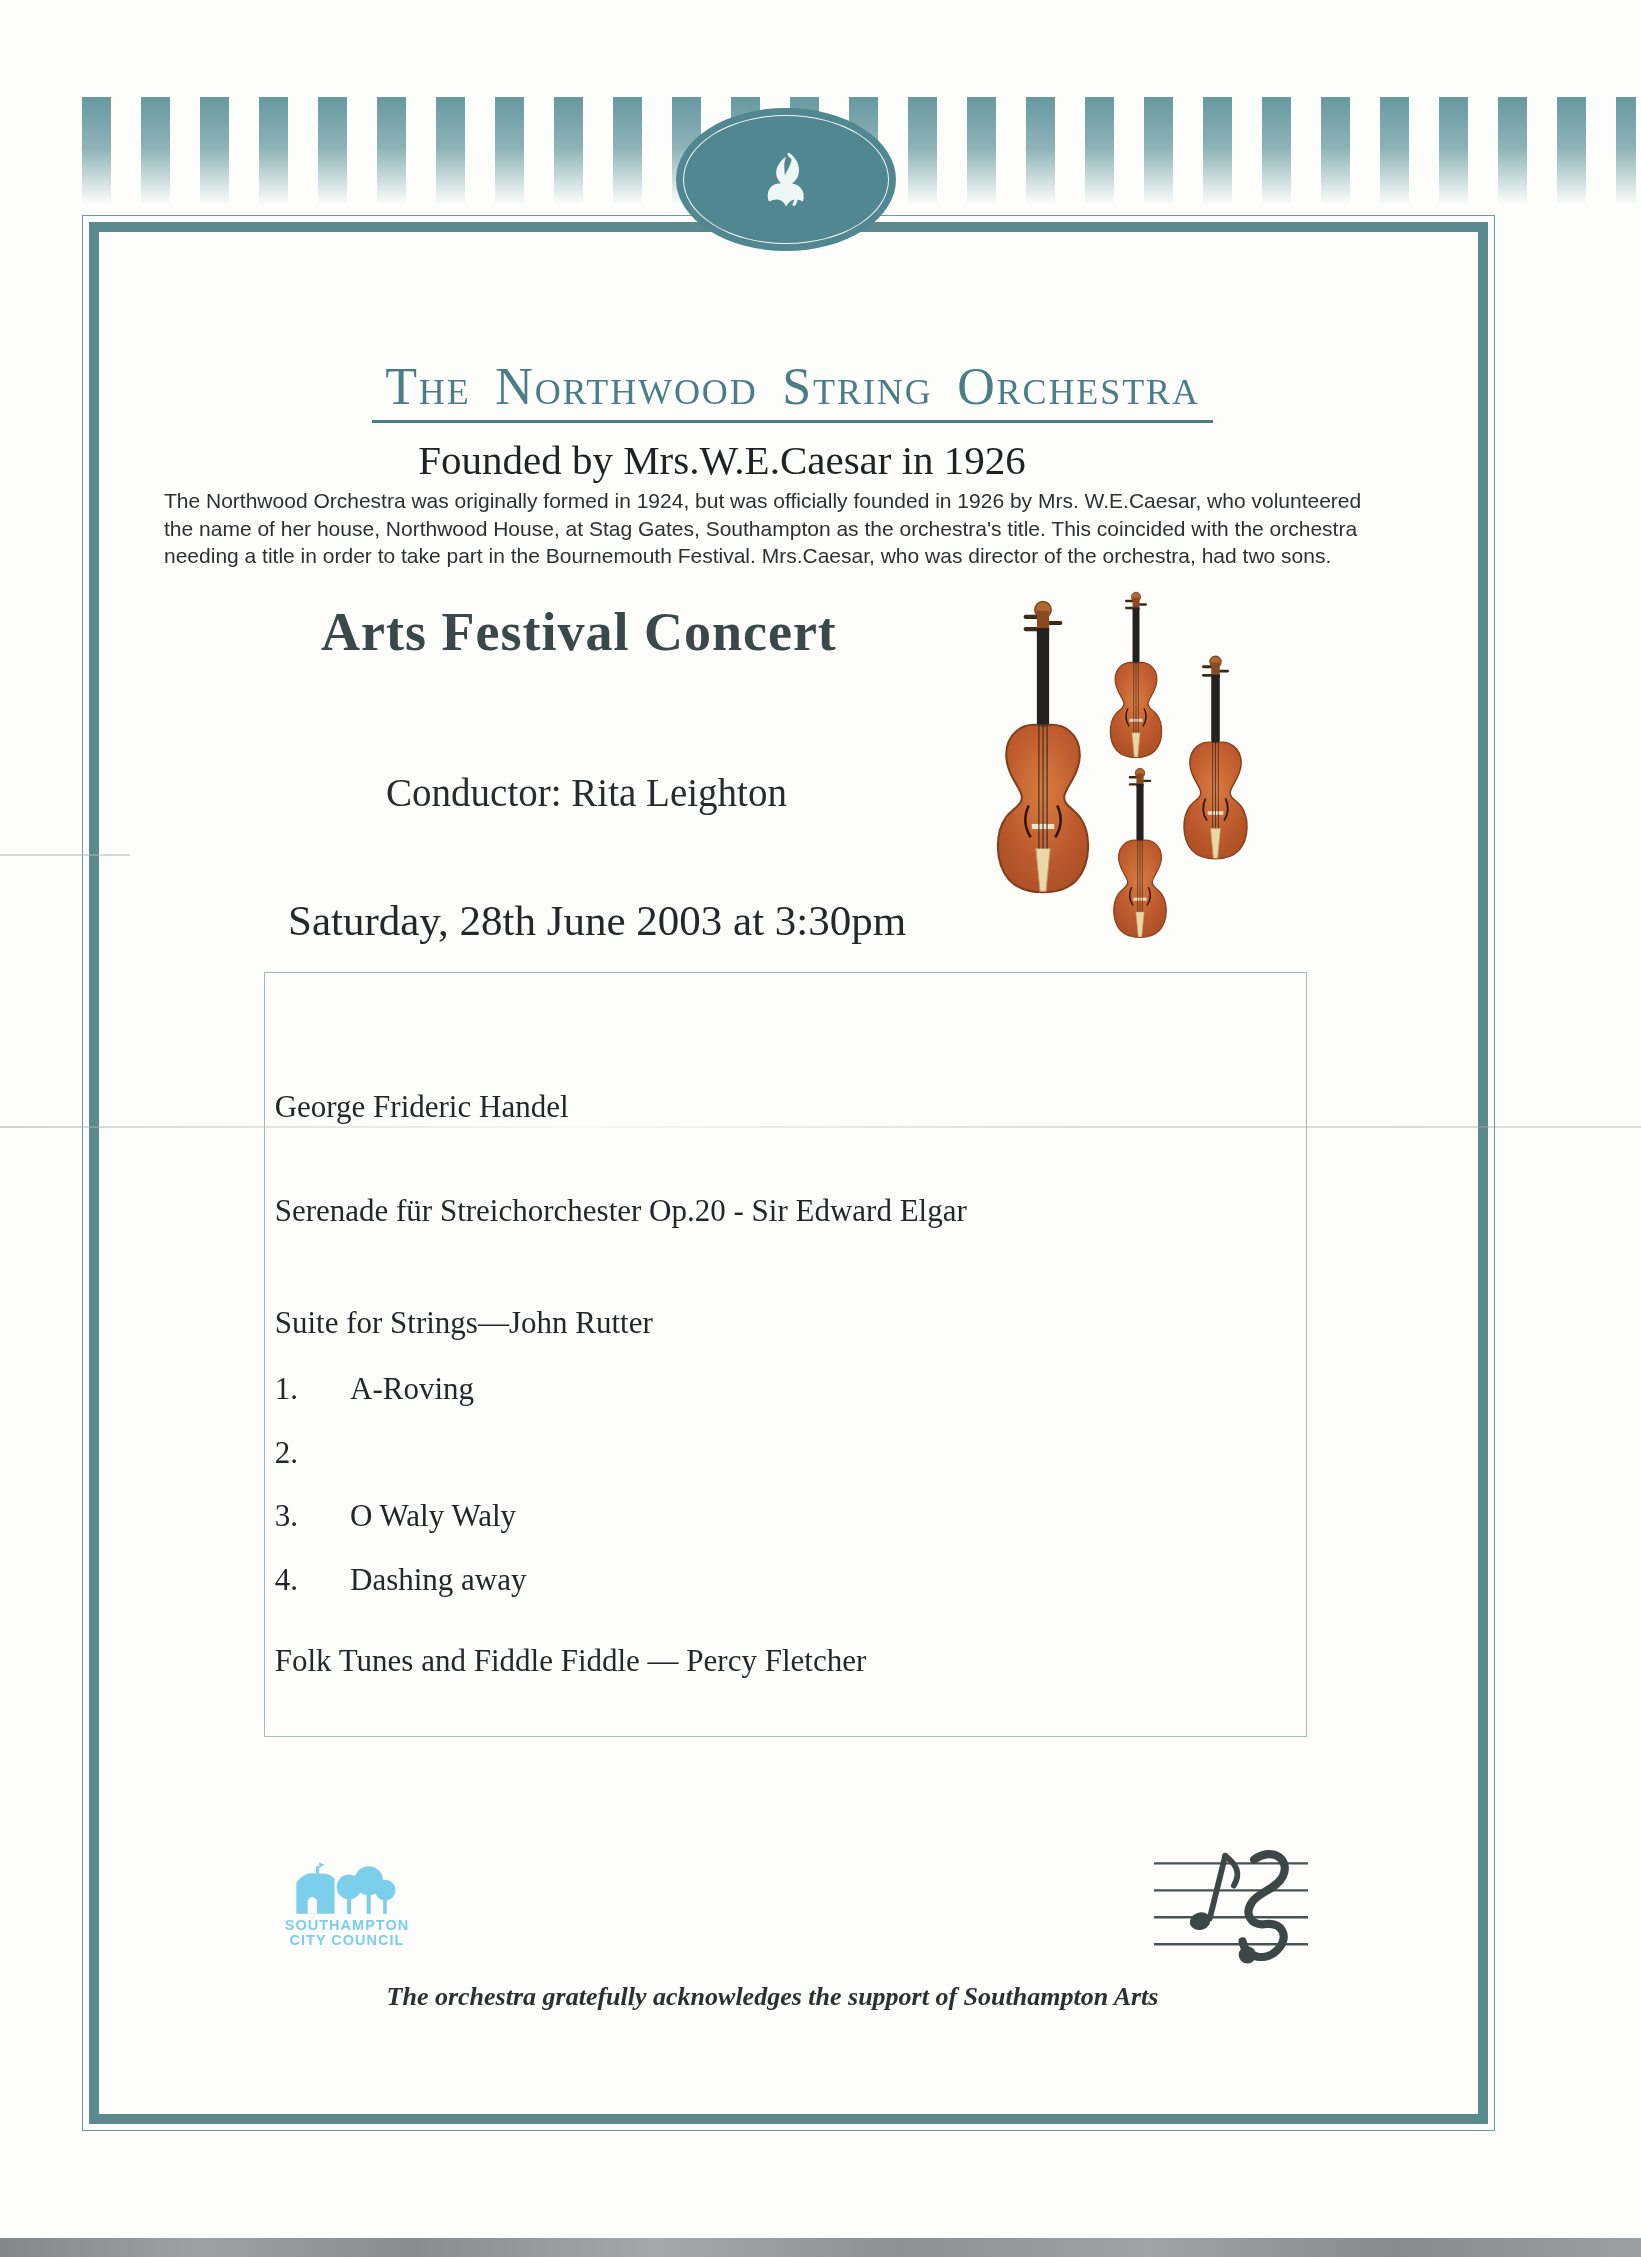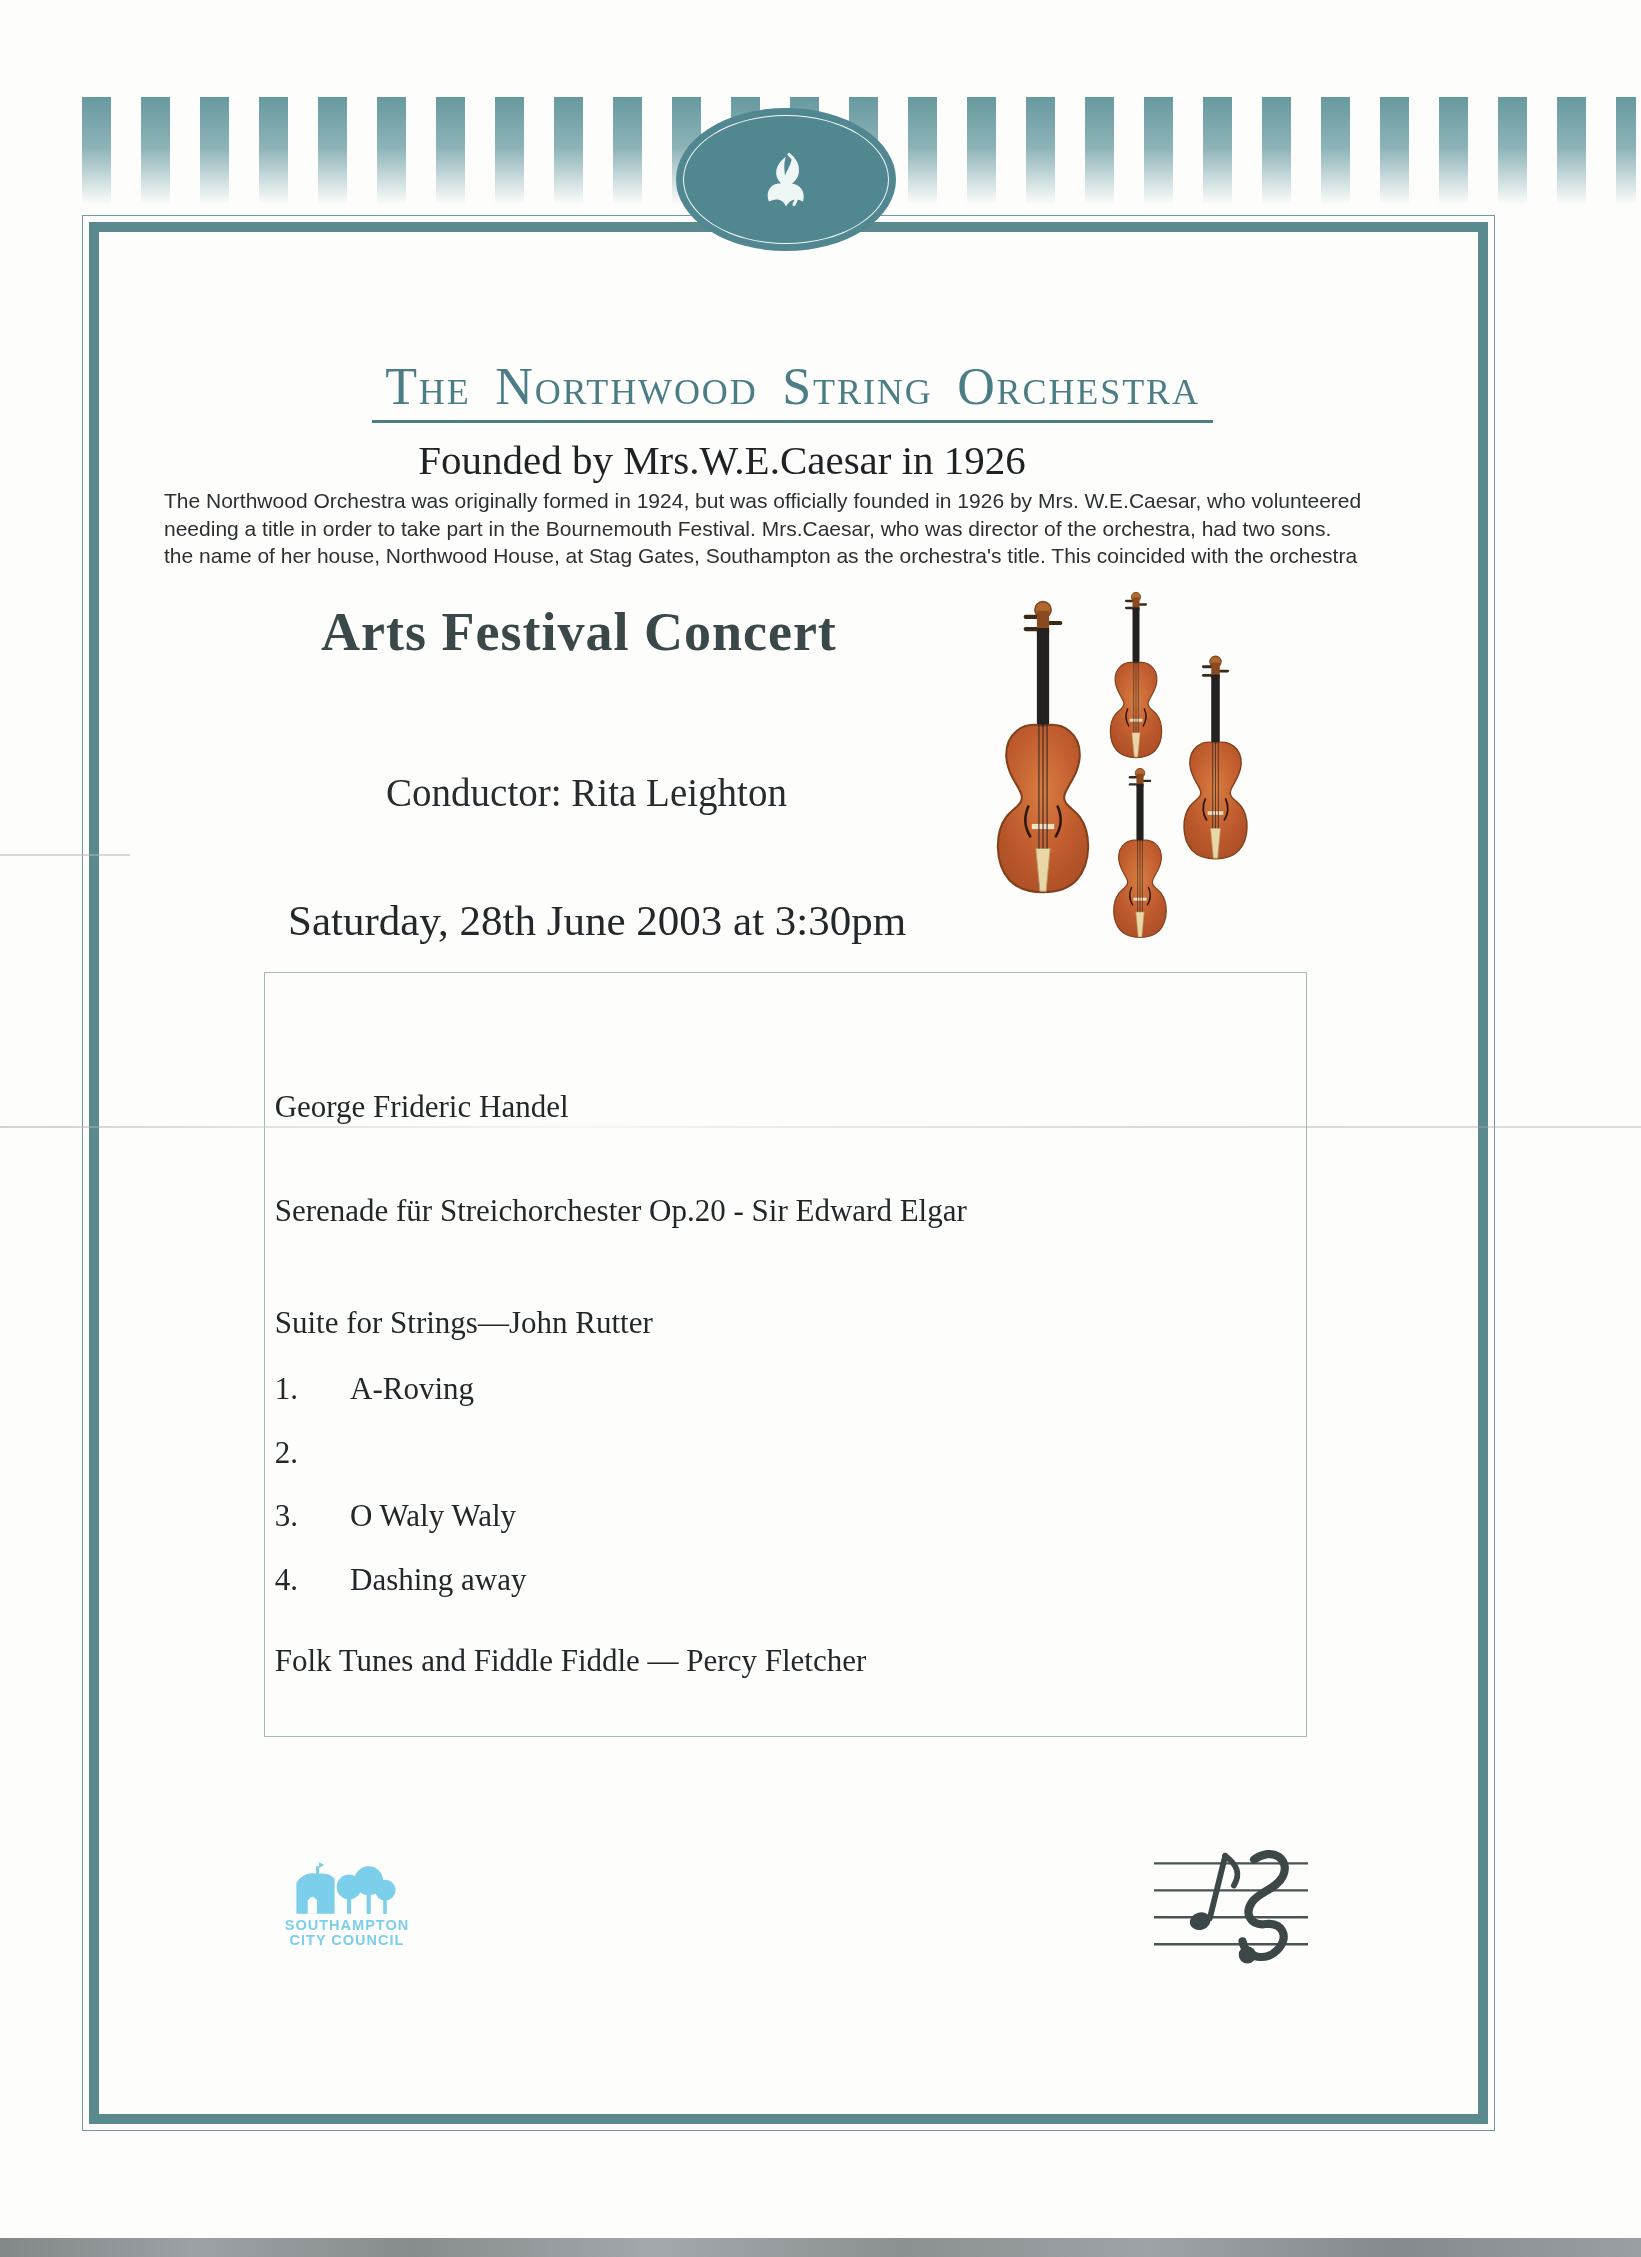--- a/index.html
+++ b/index.html
@@ -155,22 +155,22 @@
   <div class="frame-thin"></div>
   <div class="frame-thick"></div>
 
   <div class="title-wrap">
     <span class="title-text">The Northwood String Orchestra</span>
   </div>
   <div class="subtitle">Founded by Mrs.W.E.Caesar in 1926</div>
 
   <div class="intro">
     <div>The Northwood Orchestra was originally formed in 1924, but was officially founded in 1926 by Mrs. W.E.Caesar, who volunteered</div>
+    <div>the name of her house, Northwood House, at Stag Gates, Southampton as the orchestra's title.  This coincided with the orchestra</div>
     <div>needing a title in order to take part in the Bournemouth Festival.  Mrs.Caesar, who was director of the orchestra, had two sons.</div>
-    <div>the name of her house, Northwood House, at Stag Gates, Southampton as the orchestra's title.  This coincided with the orchestra</div>
   </div>
 
   <div class="concert-title">Arts Festival Concert</div>
   <div class="conductor">Conductor: Rita Leighton</div>
 
   <div class="violins">
     <svg class="violin" style="left:11.6px; top:11.6px; width:102px; height:311px;" viewBox="0 0 106 322" width="102" height="311">
         <use href="#violin"></use>
       </svg>
     <svg class="violin" style="left:124px; top:6.8px; width:64px; height:174px;" viewBox="0 0 66 180" width="64" height="174">
@@ -231,17 +231,18 @@
       <ellipse cx="48" cy="84" rx="11" ry="9" fill="#3d4747" transform="rotate(-18 48 84)"></ellipse>
       <path d="M58 81 L74 16" stroke="#3d4747" stroke-width="6" stroke-linecap="round" fill="none"></path>
       <path d="M74 16 C87 26 90 35 83 47" stroke="#3d4747" stroke-width="6" stroke-linecap="round" fill="none"></path>
     </g>
     <g>
       <path d="M104 20 C123 6 142 20 134 37 C128 50 109 54 102 64 C93 77 101 89 116 87 C133 85 140 99 130 112 C118 127 95 123 92 105" fill="none" stroke="#3d4747" stroke-width="8.5" stroke-linecap="round"></path>
       <circle cx="97" cy="119" r="9" fill="#3d4747"></circle>
     </g>
   </svg>
 
+  <div class="footer-ack">The orchestra gratefully acknowledges the support of Southampton Arts</div>
 
   <div class="scan-strip"></div>
 
 </div>
 
 
 </body></html>

